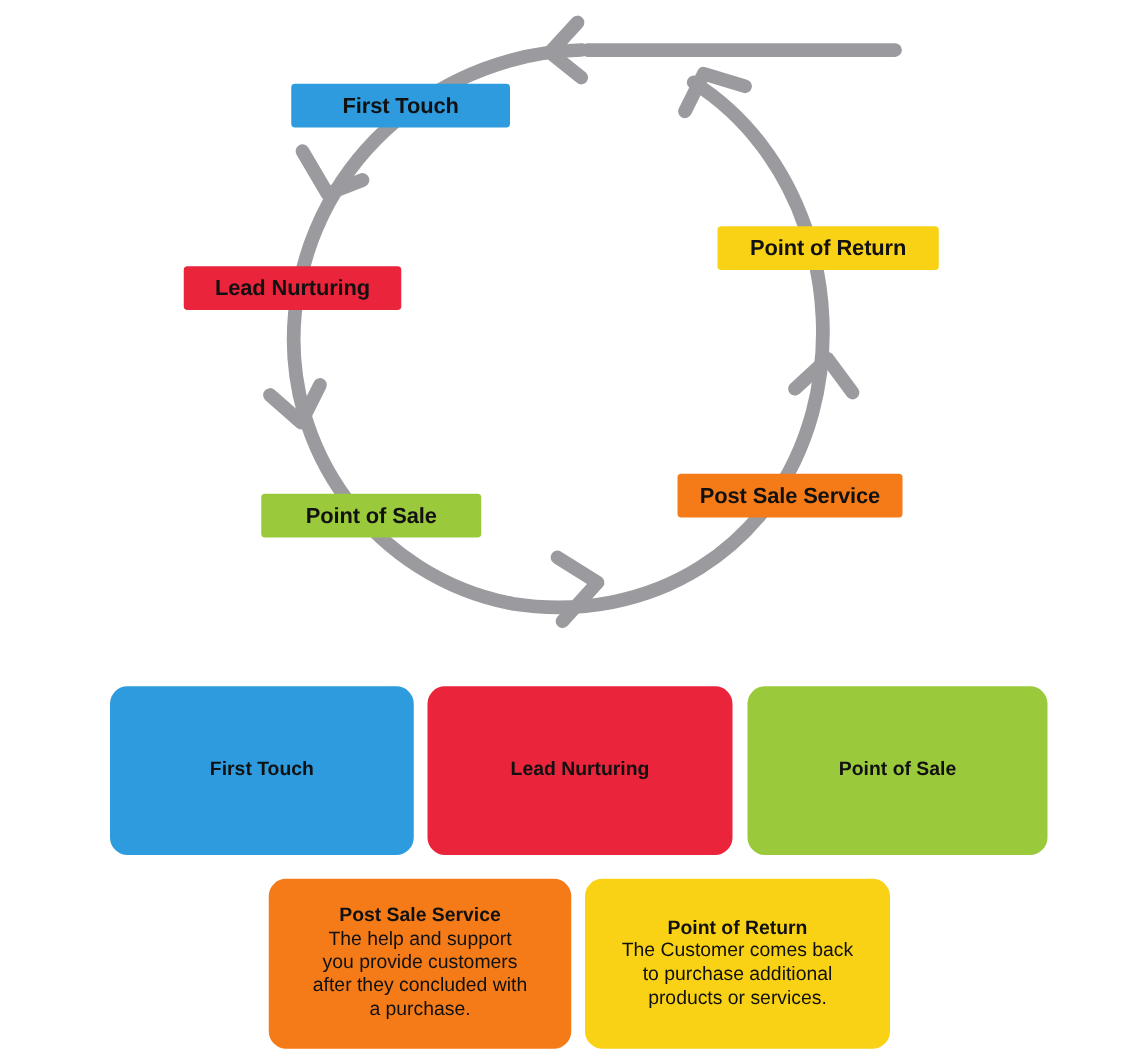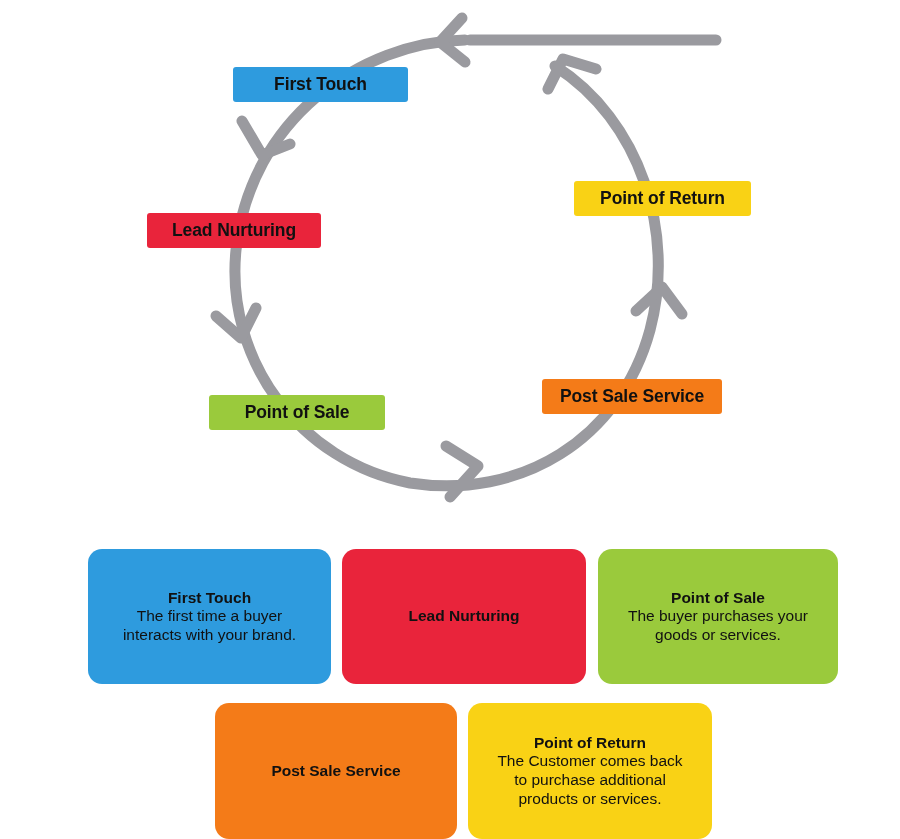--- a/index.html
+++ b/index.html
@@ -145,36 +145,36 @@
   <div class="stage-label" id="stage-label-point-return">
     <span>Point of Return</span>
   </div>
 
 </div>
 
 <div id="cards-region">
 
   <div class="desc-card" id="desc-card-first-touch">
     <div class="card-title">First Touch</div>
-    <div class="card-body">The first time a buyer
-interacts with your brand.</div>
   </div>
 
   <div class="desc-card" id="desc-card-lead-nurturing">
     <div class="card-title">Lead Nurturing</div>
   </div>
 
   <div class="desc-card" id="desc-card-point-of-sale">
     <div class="card-title">Point of Sale</div>
-    <div class="card-body">The buyer purchases your
-goods or services.</div>
   </div>
 
   <div class="desc-card" id="desc-card-post-sale">
     <div class="card-title">Post Sale Service</div>
+    <div class="card-body">The help and support
+you provide customers
+after they concluded with
+a purchase.</div>
   </div>
 
   <div class="desc-card" id="desc-card-point-return">
     <div class="card-title">Point of Return</div>
     <div class="card-body">The Customer comes back
 to purchase additional
 products or services.</div>
   </div>
 
 </div>

